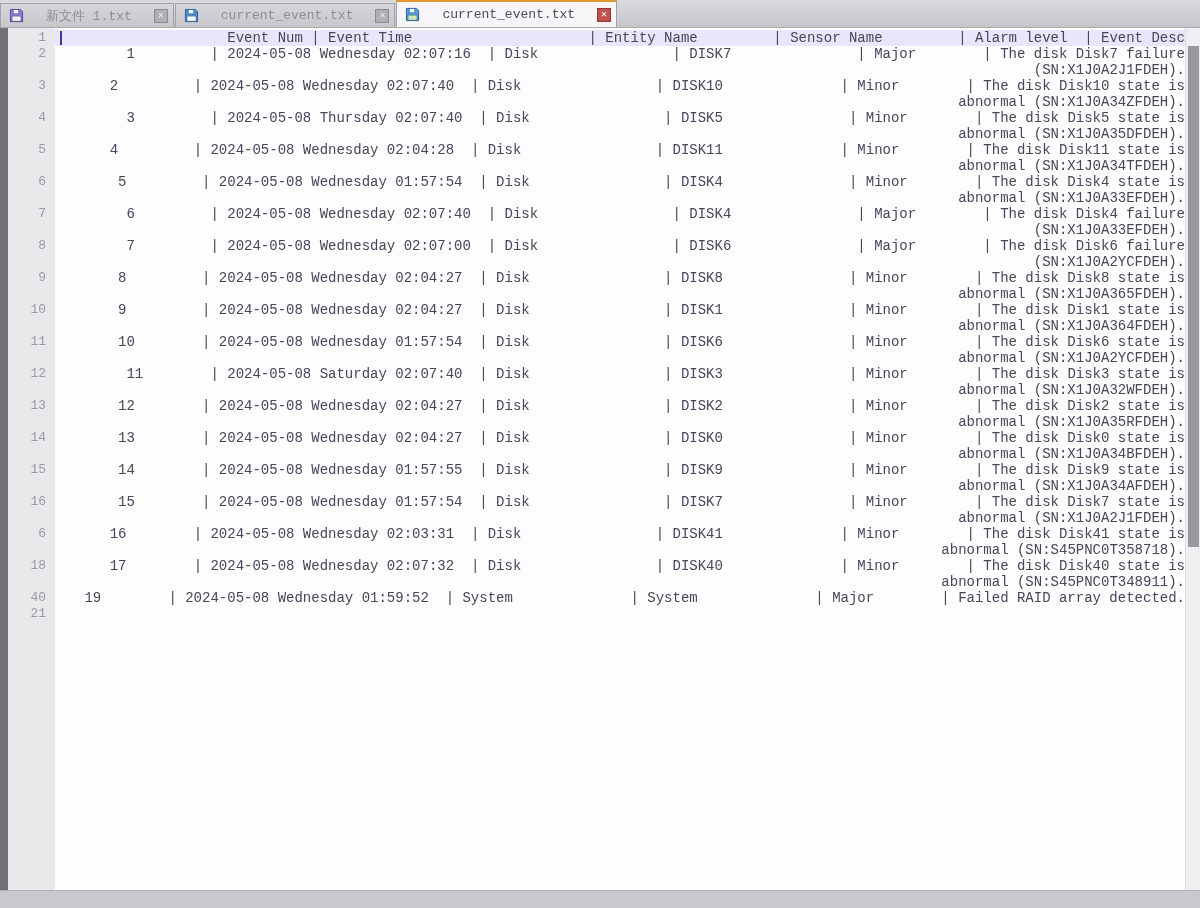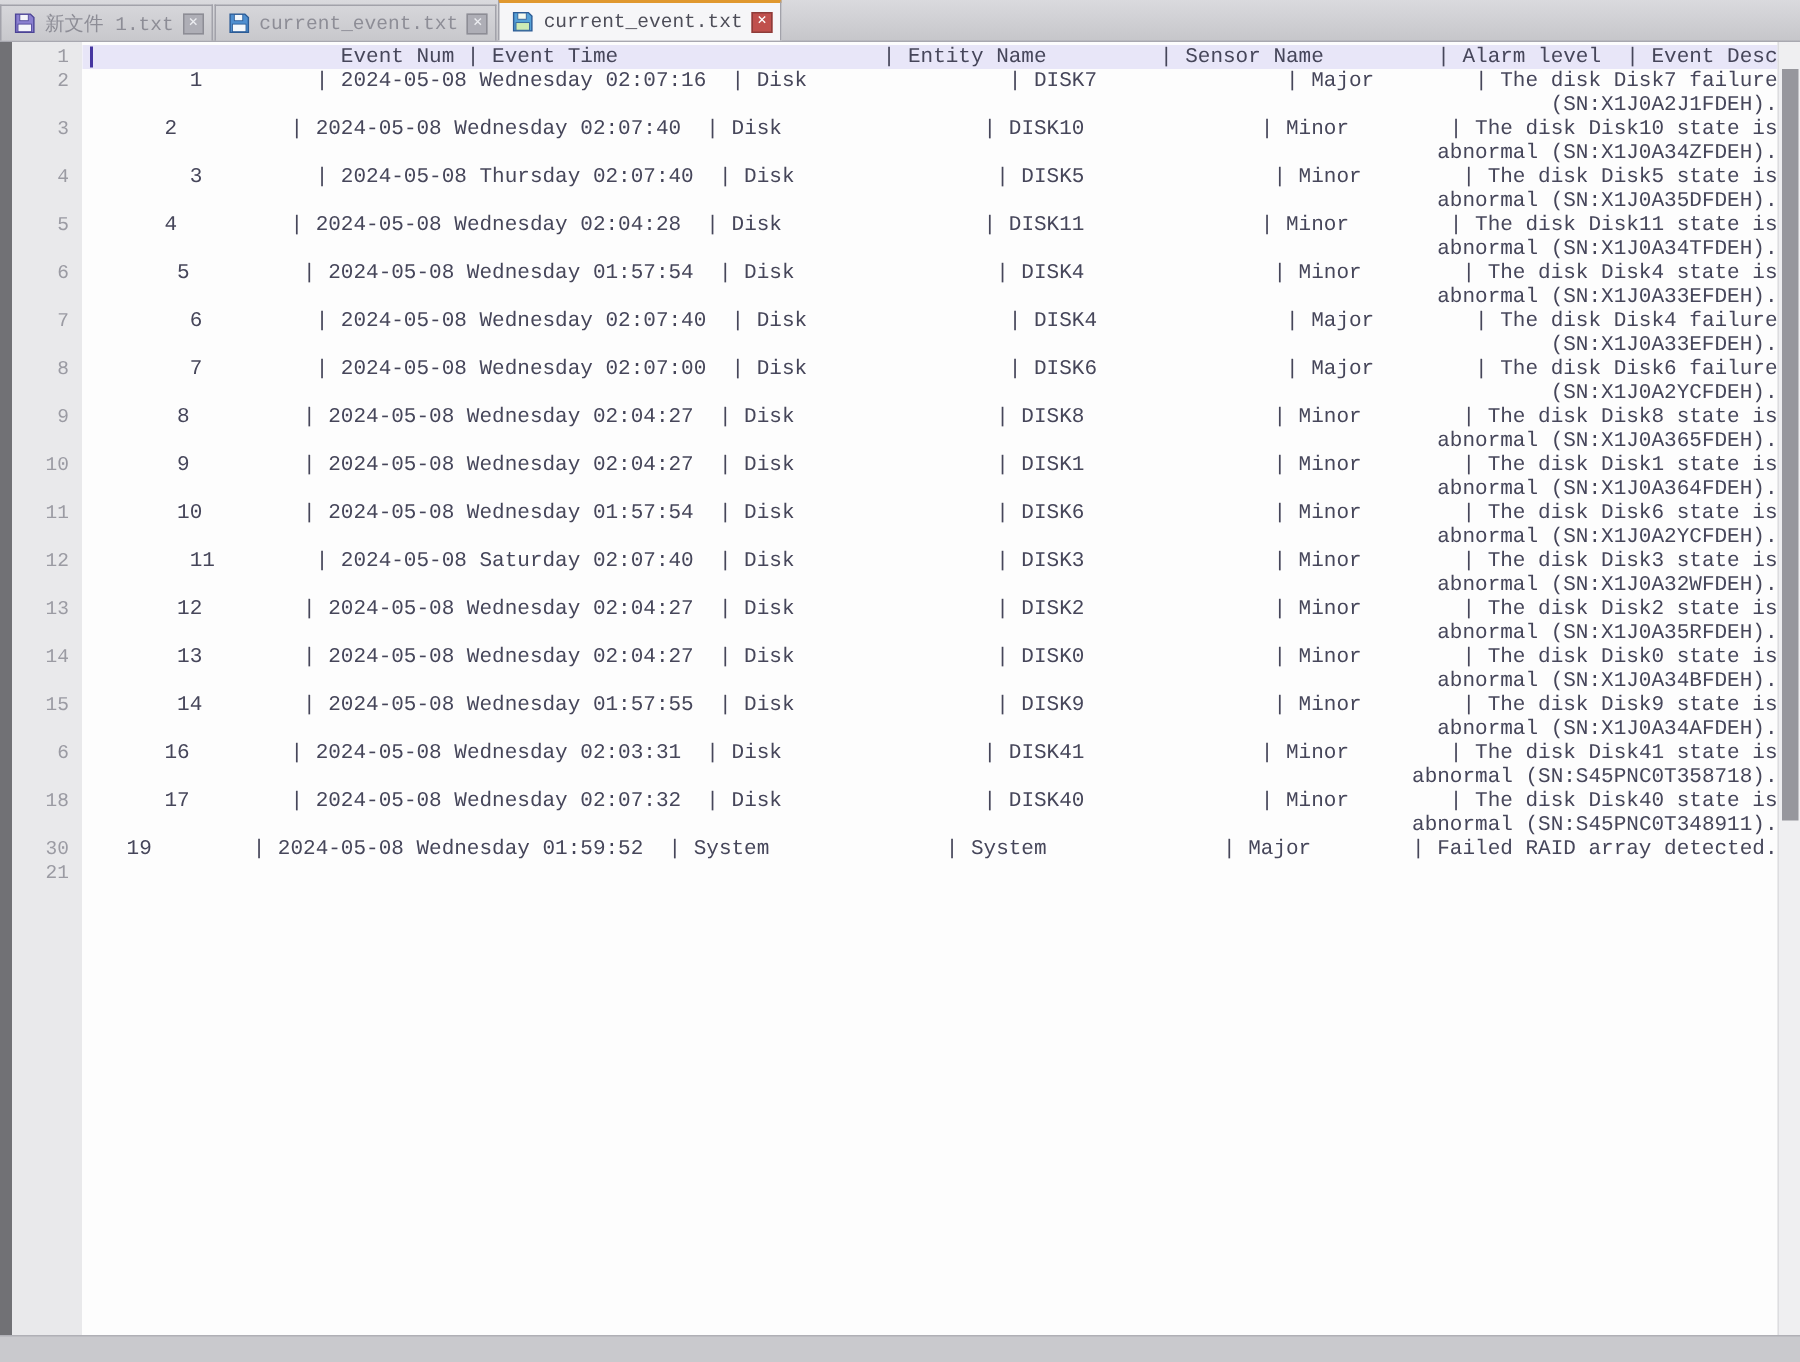--- a/index.html
+++ b/index.html
@@ -10,21 +10,21 @@
     -webkit-font-smoothing:antialiased;
   }
   
   .tabbar {
     height:28px; display:flex; align-items:flex-end;
     background:linear-gradient(#dadade,#c6c6ca);
     border-bottom:1px solid #a8a8b0;
     box-sizing:border-box;
   }
   .tab {
-    height:24px; display:flex; align-items:center; gap:6px;
+    height:24px; display:flex; align-items:center; gap:22px;
     padding:0 5px 0 8px; box-sizing:border-box;
     background:linear-gradient(#d6d6da,#c8c8cc);
     border:1px solid #a2a2aa; border-bottom:none;
     color:#8d8d96; font-size:13px; white-space:nowrap;
     margin-right:1px; cursor:default;
   }
   .tab.active {
     height:28px;
     background:#f6f6f8;
     border-top:3px solid #e0982f;
@@ -163,29 +163,33 @@
       </div>
       <div class="line">
         <div class="ln">14</div>
         <div class="lt">13        | 2024-05-08 Wednesday 02:04:27  | Disk                | DISK0               | Minor        | The disk Disk0 state is abnormal (SN:X1J0A34BFDEH).</div>
       </div>
       <div class="line">
         <div class="ln">15</div>
         <div class="lt">14        | 2024-05-08 Wednesday 01:57:55  | Disk                | DISK9               | Minor        | The disk Disk9 state is abnormal (SN:X1J0A34AFDEH).</div>
       </div>
       <div class="line">
+        <div class="ln">16</div>
+        <div class="lt">15        | 2024-05-08 Wednesday 01:57:54  | Disk                | DISK7               | Minor        | The disk Disk7 state is abnormal (SN:X1J0A2J1FDEH).</div>
+      </div>
+      <div class="line">
         <div class="ln">6</div>
         <div class="lt">16        | 2024-05-08 Wednesday 02:03:31  | Disk                | DISK41              | Minor        | The disk Disk41 state is abnormal (SN:S45PNC0T358718).</div>
       </div>
       <div class="line">
         <div class="ln">18</div>
         <div class="lt">17        | 2024-05-08 Wednesday 02:07:32  | Disk                | DISK40              | Minor        | The disk Disk40 state is abnormal (SN:S45PNC0T348911).</div>
       </div>
       <div class="line">
-        <div class="ln">30</div>
+        <div class="ln">40</div>
         <div class="lt">19        | 2024-05-08 Wednesday 01:59:52  | System              | System              | Major        | Failed RAID array detected.</div>
       </div>
       <div class="line">
         <div class="ln">21</div>
         <div class="lt"></div>
       </div>
     </div>
   <div class="vscroll">
     <div class="vthumb"></div>
   </div>

